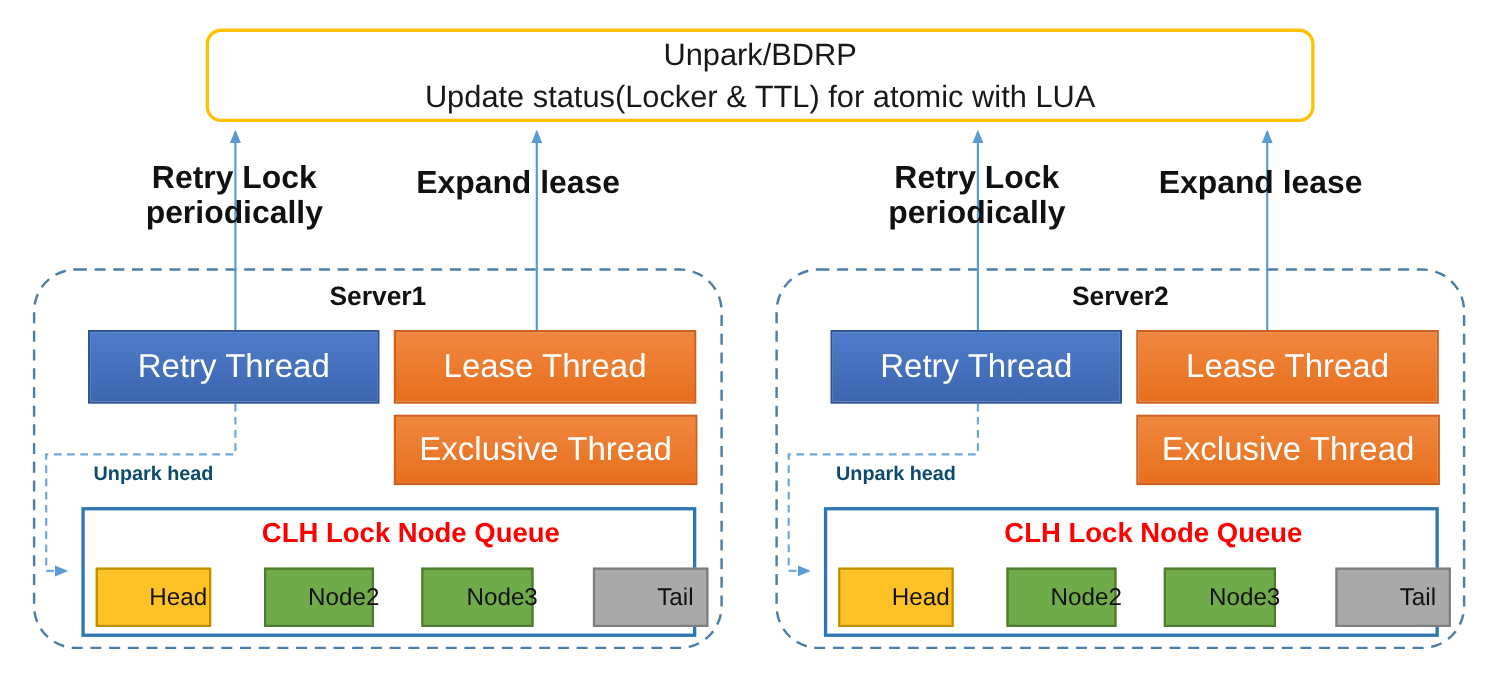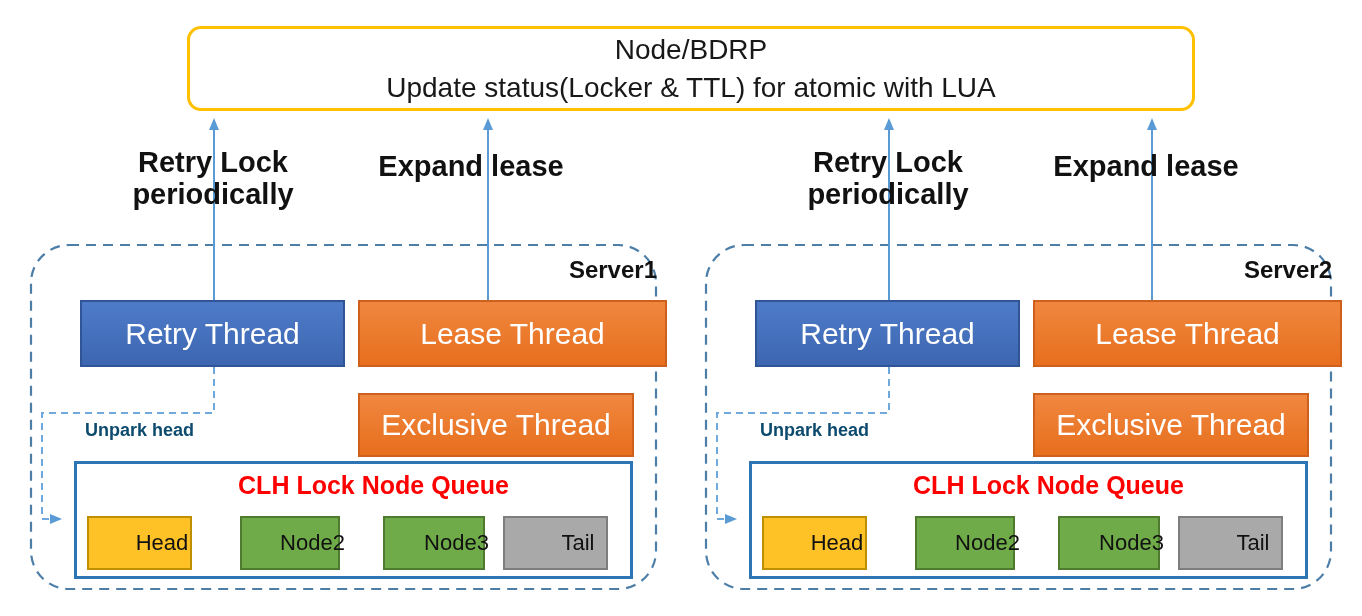--- a/index.html
+++ b/index.html
@@ -41,46 +41,45 @@
 
   
   .server {
     position: absolute;
     top: 244px;
     width: 627px; height: 346px;
     z-index: 2;
   }
   .server-title {
     position: absolute; left: 0; top: 12px; width: 100%;
-    text-align: right;
+    text-align: center;
     font-weight: bold; font-size: 24px; color: #111111;
   }
   .thread-box {
     position: absolute;
     box-sizing: border-box;
     display: flex; align-items: center; justify-content: center;
     color: #ffffff;
     font-size: 30px;
     white-space: nowrap;
   }
   .thread-retry {
     left: 50px; top: 56px; width: 265px; height: 67px;
     background: linear-gradient(180deg, var(--retry-fill-a) 0%, var(--retry-fill-b) 100%);
     border: 2px solid var(--retry-border);
   }
   .thread-lease {
-    left: 328px; top: 56px; width: 309px; height: 67px;
+    left: 328px; top: 56px; width: 275px; height: 67px;
     background: linear-gradient(180deg, var(--orange-fill-a) 0%, var(--orange-fill-b) 100%);
     border: 2px solid var(--orange-border);
   }
   .thread-exclusive {
     left: 328px; top: 133px; width: 276px; height: 64px;
     background: linear-gradient(180deg, var(--orange-fill-a) 0%, var(--orange-fill-b) 100%);
     border: 2px solid var(--orange-border);
-    margin-top: 16px;
   }
   .unpark-label {
     position: absolute; left: 55px; top: 176px;
     font-weight: bold; font-size: 18px; color: #0c4a6e;
     white-space: nowrap;
   }
   
   .queue-box {
     position: absolute;
     left: 44px; top: 217px;
@@ -101,21 +100,21 @@
     position: absolute; top: 52px; height: 54px;
     box-sizing: border-box;
     display: flex; align-items: center; justify-content: center;
     font-size: 22px; color: #111111;
     white-space: nowrap;
     padding-left: 45px;
   }
   .node-head { left: 10px;  width: 105px; background: var(--head-fill); border: 2.5px solid var(--head-border); }
   .node-mid1 { left: 163px; width: 100px; background: var(--node-fill); border: 2.5px solid var(--node-border); }
   .node-mid2 { left: 306px; width: 102px; background: var(--node-fill); border: 2.5px solid var(--node-border); }
-  .node-tail { left: 426px; width: 105px; background: var(--tail-fill); border: 2.5px solid var(--tail-border); }
+  .node-tail { left: 462px; width: 105px; background: var(--tail-fill); border: 2.5px solid var(--tail-border); }
 
   
   .overlay {
     position: absolute; left: 0; top: 0;
     width: 1362px; height: 616px;
     z-index: 1;
     pointer-events: none;
   }
   .up-arrow   { stroke: var(--arrow-blue); stroke-width: 2; fill: none; }
   .q-arrow    { stroke: var(--arrow-blue); stroke-width: 2.5; fill: none; }
@@ -149,21 +148,21 @@
     <line class="q-arrow" x1="190" y1="543" x2="226" y2="543" marker-end="url(#ah)"></line>
     <line class="q-arrow" x1="339" y1="543" x2="369" y2="543" marker-end="url(#ah)"></line>
     <line class="q-arrow" x1="484" y1="543" x2="512" y2="543" marker-end="url(#ah)"></line>
 
     <line class="q-arrow" x1="865" y1="543" x2="901" y2="543" marker-end="url(#ah)"></line>
     <line class="q-arrow" x1="1014" y1="543" x2="1044" y2="543" marker-end="url(#ah)"></line>
     <line class="q-arrow" x1="1159" y1="543" x2="1187" y2="543" marker-end="url(#ah)"></line>
   </svg>
 
   <div class="redis-box">
-    <div class="redis-line">Node/BDRP</div>
+    <div class="redis-line">Unpark/BDRP</div>
     <div class="redis-line">Update status(Locker &amp; TTL) for atomic with LUA</div>
   </div>
 
   <div class="arrow-label" style="left:103px; top:146px; width:220px;">Retry Lock
 periodically</div>
   <div class="arrow-label" style="left:371px; top:150px; width:200px;">Expand lease</div>
   <div class="arrow-label" style="left:778px; top:146px; width:220px;">Retry Lock
 periodically</div>
   <div class="arrow-label" style="left:1046px; top:150px; width:200px;">Expand lease</div>
 

